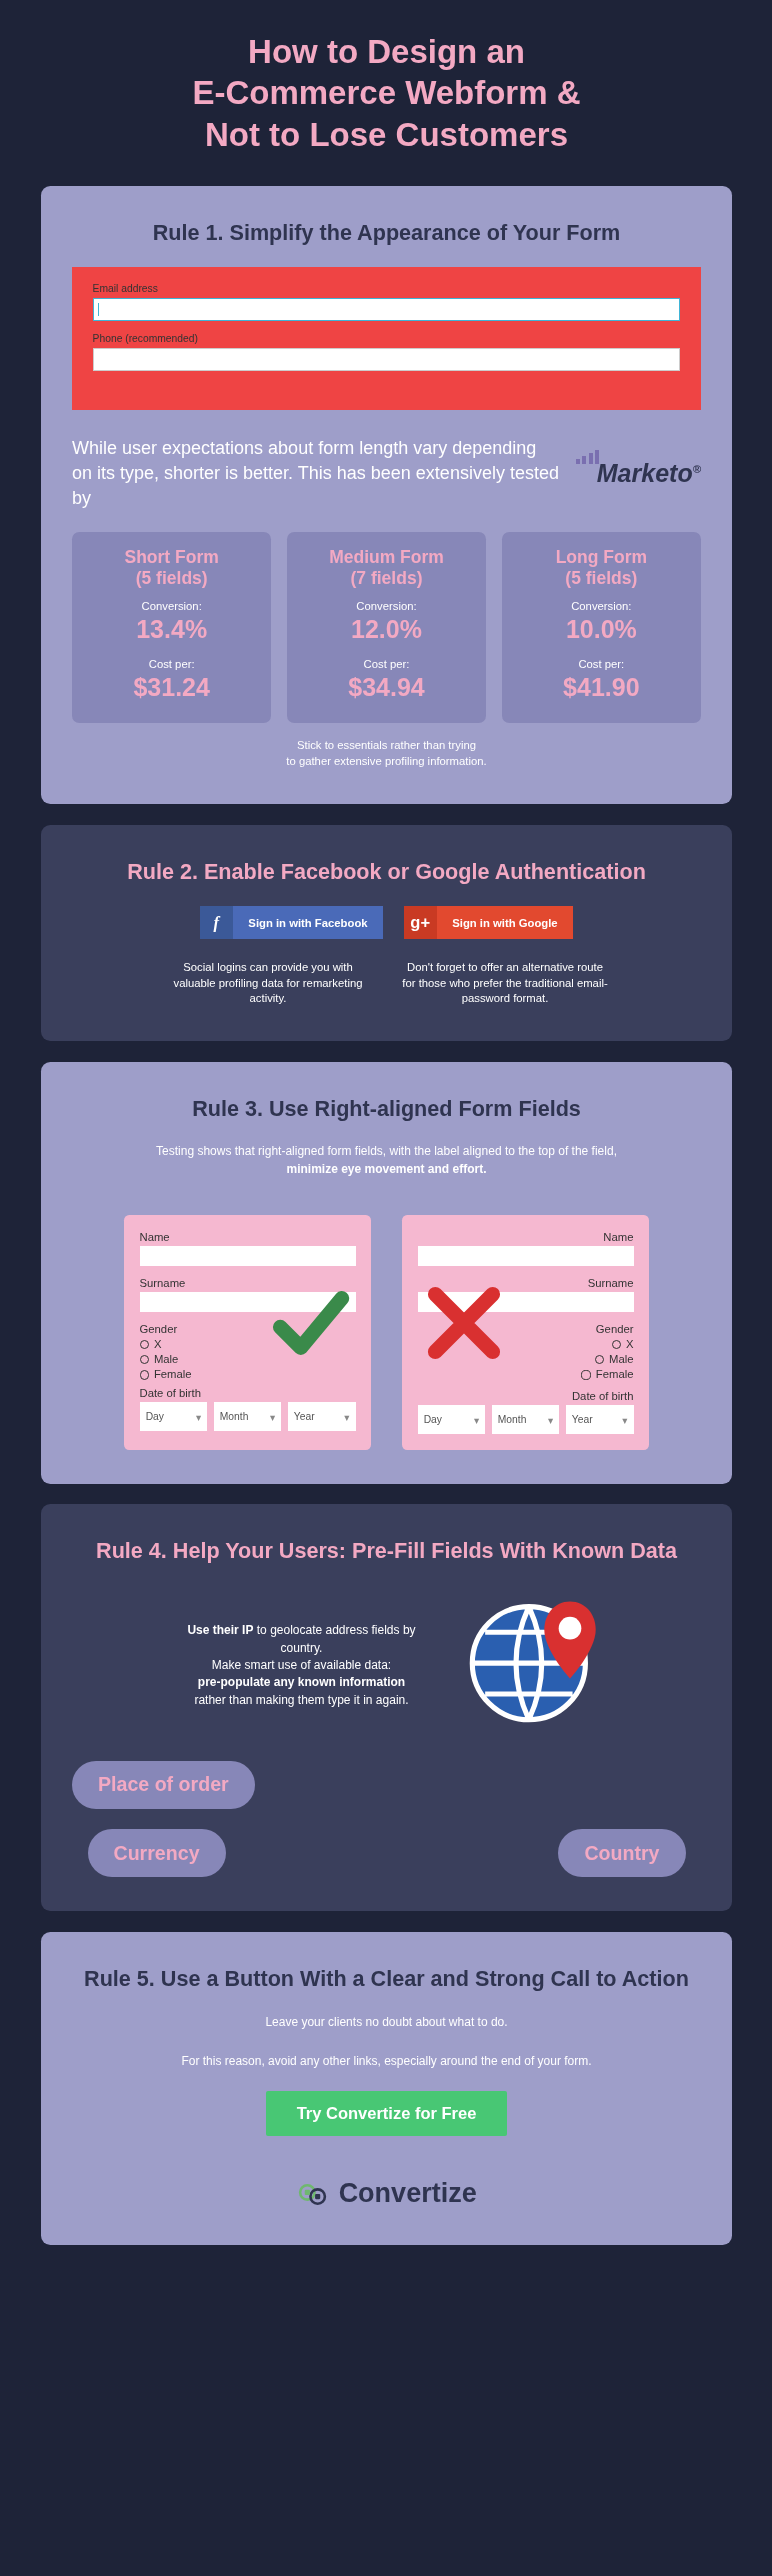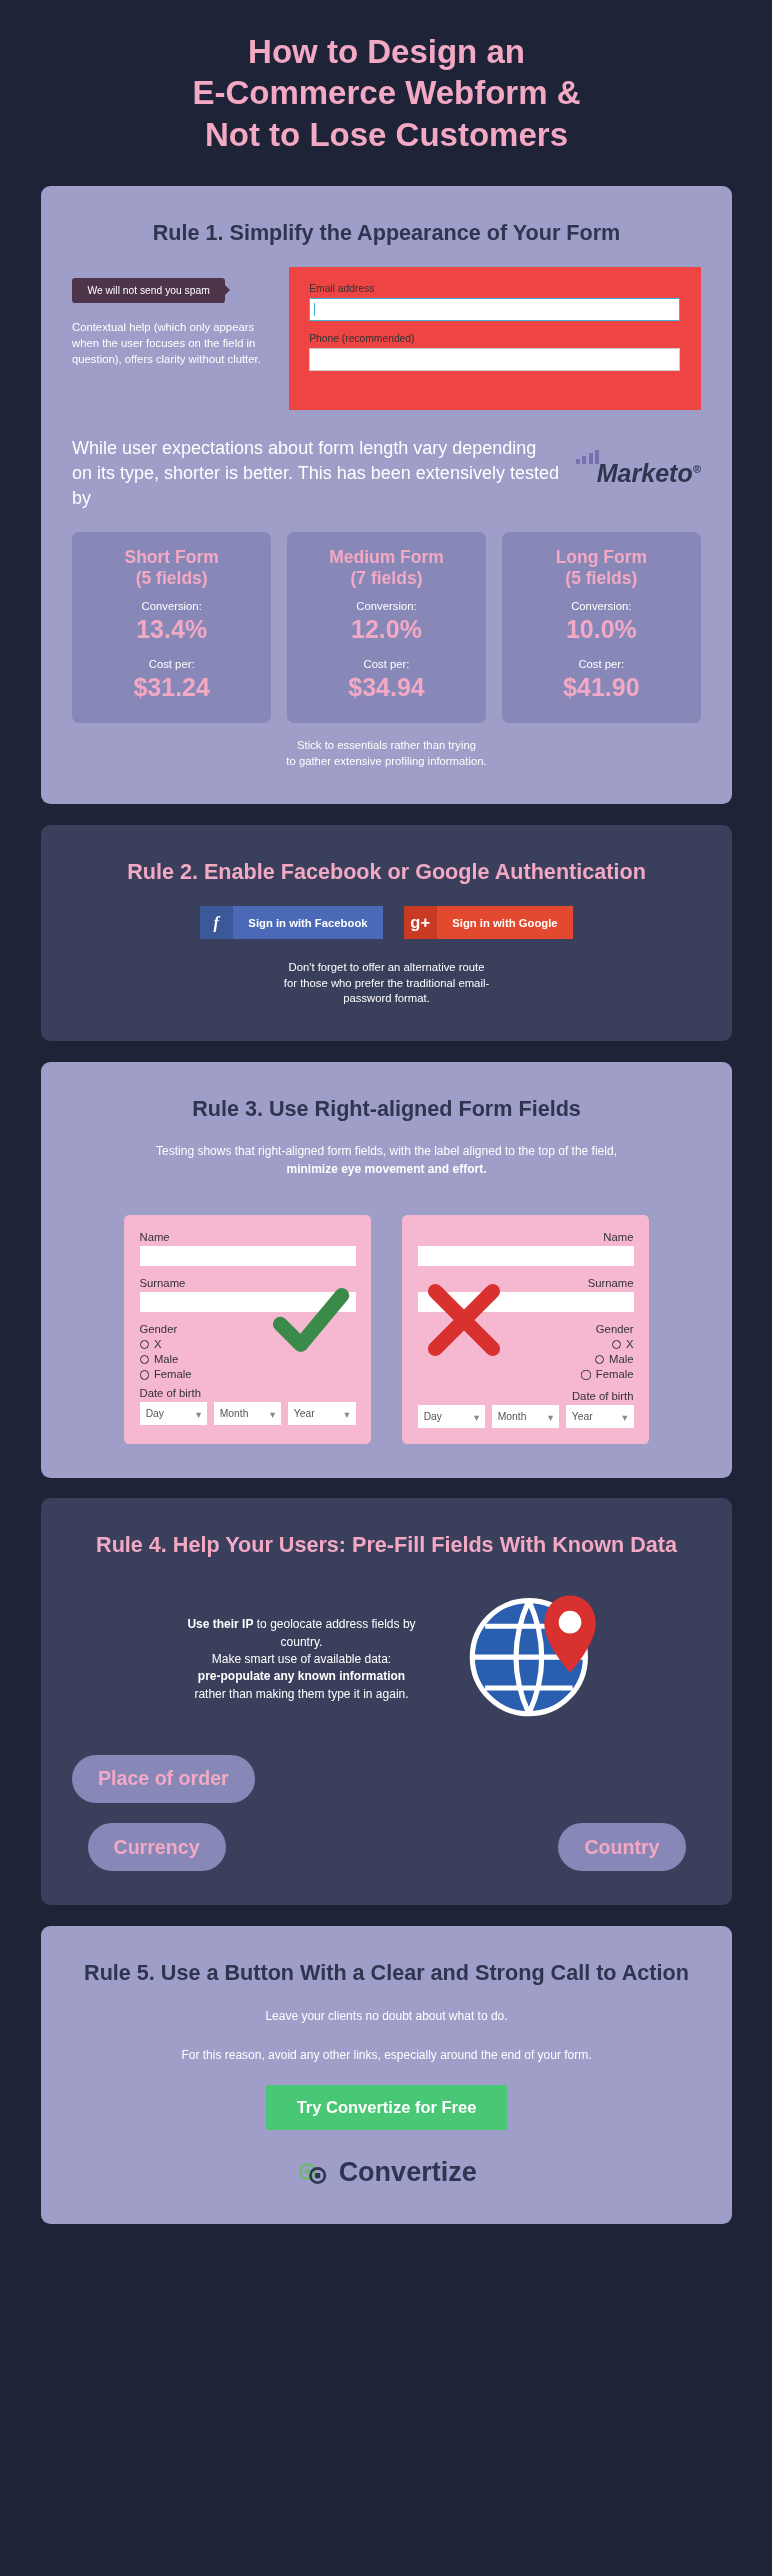--- a/index.html
+++ b/index.html
@@ -211,21 +211,21 @@
     background:#fff; height:20.6px; margin-bottom:10.3px;
   }
   .pf-radio { margin-bottom: 3.1px; padding-left: 0; }
   .pf-radio::before {
     content:''; display:inline-block; width:7.2px;height:7.2px;
     border:1px solid #333; border-radius:50%;
     margin-right:5.2px; vertical-align:middle;
   }
   .dob-row { display:flex; gap:6.2px; }
   .dob-sel {
-    flex:1; background:#fff; height:23px;
+    flex:1; background:#fff; height:29px;
     display:flex; align-items:center; justify-content:space-between;
     padding:0 6.2px; font-size:10.3px; color:#555;
   }
   .dob-sel::after{ content:'▾'; color:#888; }
   .check-mark {
     position:absolute; right:20.6px; top:46%;
     transform:translateY(-50%);
     width:82px;height:82px;
   }
   .x-mark {
@@ -252,21 +252,21 @@
     padding:12.4px 26px;
     border-radius:26px;
   }
   .pill-center { margin-bottom:20.6px; }
   .pill-row { display:flex; justify-content:space-between; padding:0 15.5px; }
   .rule5-text {
     color:#fff; text-align:center; font-size:12px;
     line-height:1.5; margin-bottom:20.6px;
   }
   .cta-btn {
-    display:block; margin:0 auto 27px;
+    display:block; margin:0 auto 42px;
     background:#48c774; color:#fff;
     font-size:16.5px; font-weight:600;
     padding:13.4px 31px; border-radius:2px;
     border:none; width:fit-content;
   }
   .convertize-logo {
     display:flex; align-items:flex-start; justify-content:center;
     gap:9.3px; font-size:27px; font-weight:800; color:#2f3450;
   }
   .cv-icon {
@@ -277,24 +277,20 @@
 <body>
 
 <div class="container">
 
   <h1 class="main-title">How to Design an<br>E-Commerce Webform &amp;<br>Not to Lose Customers</h1>
 
   <div class="card card-purple">
     <h2 class="rule-heading">Rule 1. Simplify the Appearance of Your Form</h2>
 
     <div class="rule1-top">
-      <div class="rule1-left">
-        <div class="spam-pill">We will not send you spam</div>
-        <p class="help-text">Contextual help (which only appears when the user focuses on the field in question), offers clarity without clutter.</p>
-      </div>
       <div class="form-mock">
         <label>Email address</label>
         <div class="fld active"></div>
         <label>Phone (recommended)</label>
         <div class="fld"></div>
       </div>
     </div>
 
     <div class="marketo-row">
       <p class="marketo-text">While user expectations about form length vary depending on its type, shorter is better. This has been extensively tested by</p>
@@ -342,20 +338,21 @@
       <div class="social-btn fb">
         <span class="icon">f</span>
         <span class="lbl">Sign in with Facebook</span>
       </div>
       <div class="social-btn gg">
         <span class="icon">g+</span>
         <span class="lbl">Sign in with Google</span>
       </div>
     </div>
     <div class="social-notes">
+      <p>Social logins can provide you with valuable profiling data for remarketing activity.</p>
       <p>Don't forget to offer an alternative route for those who prefer the traditional email-password format.</p>
     </div>
   </div>
 
   <div class="card card-purple">
     <h2 class="rule-heading">Rule 3. Use Right-aligned Form Fields</h2>
     <p class="rule3-desc">
       <span>Testing shows that right-aligned form fields, with the label aligned to the top of the field,</span><br>
       <b>minimize eye movement and effort.</b>
     </p>

